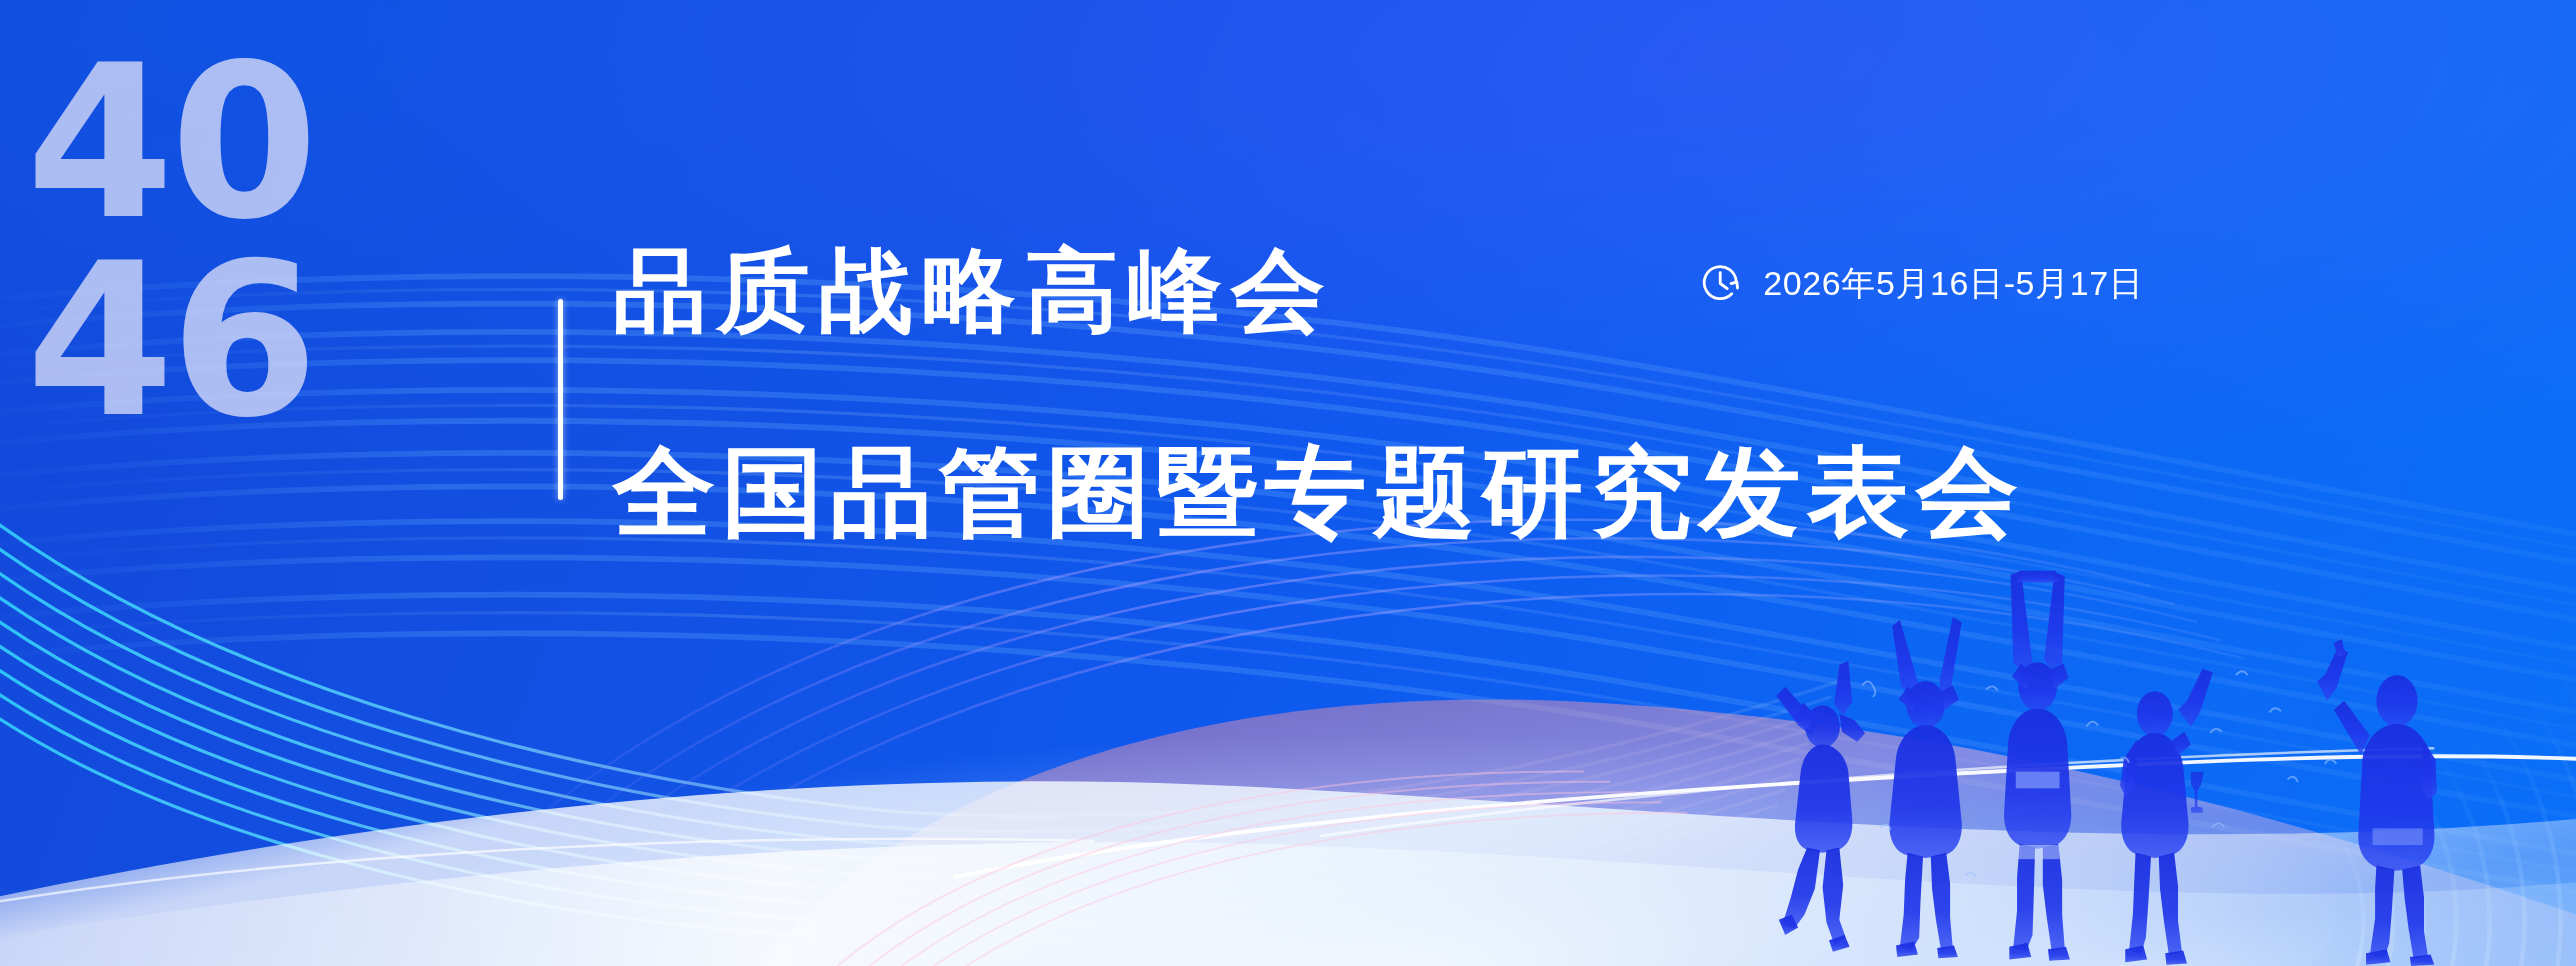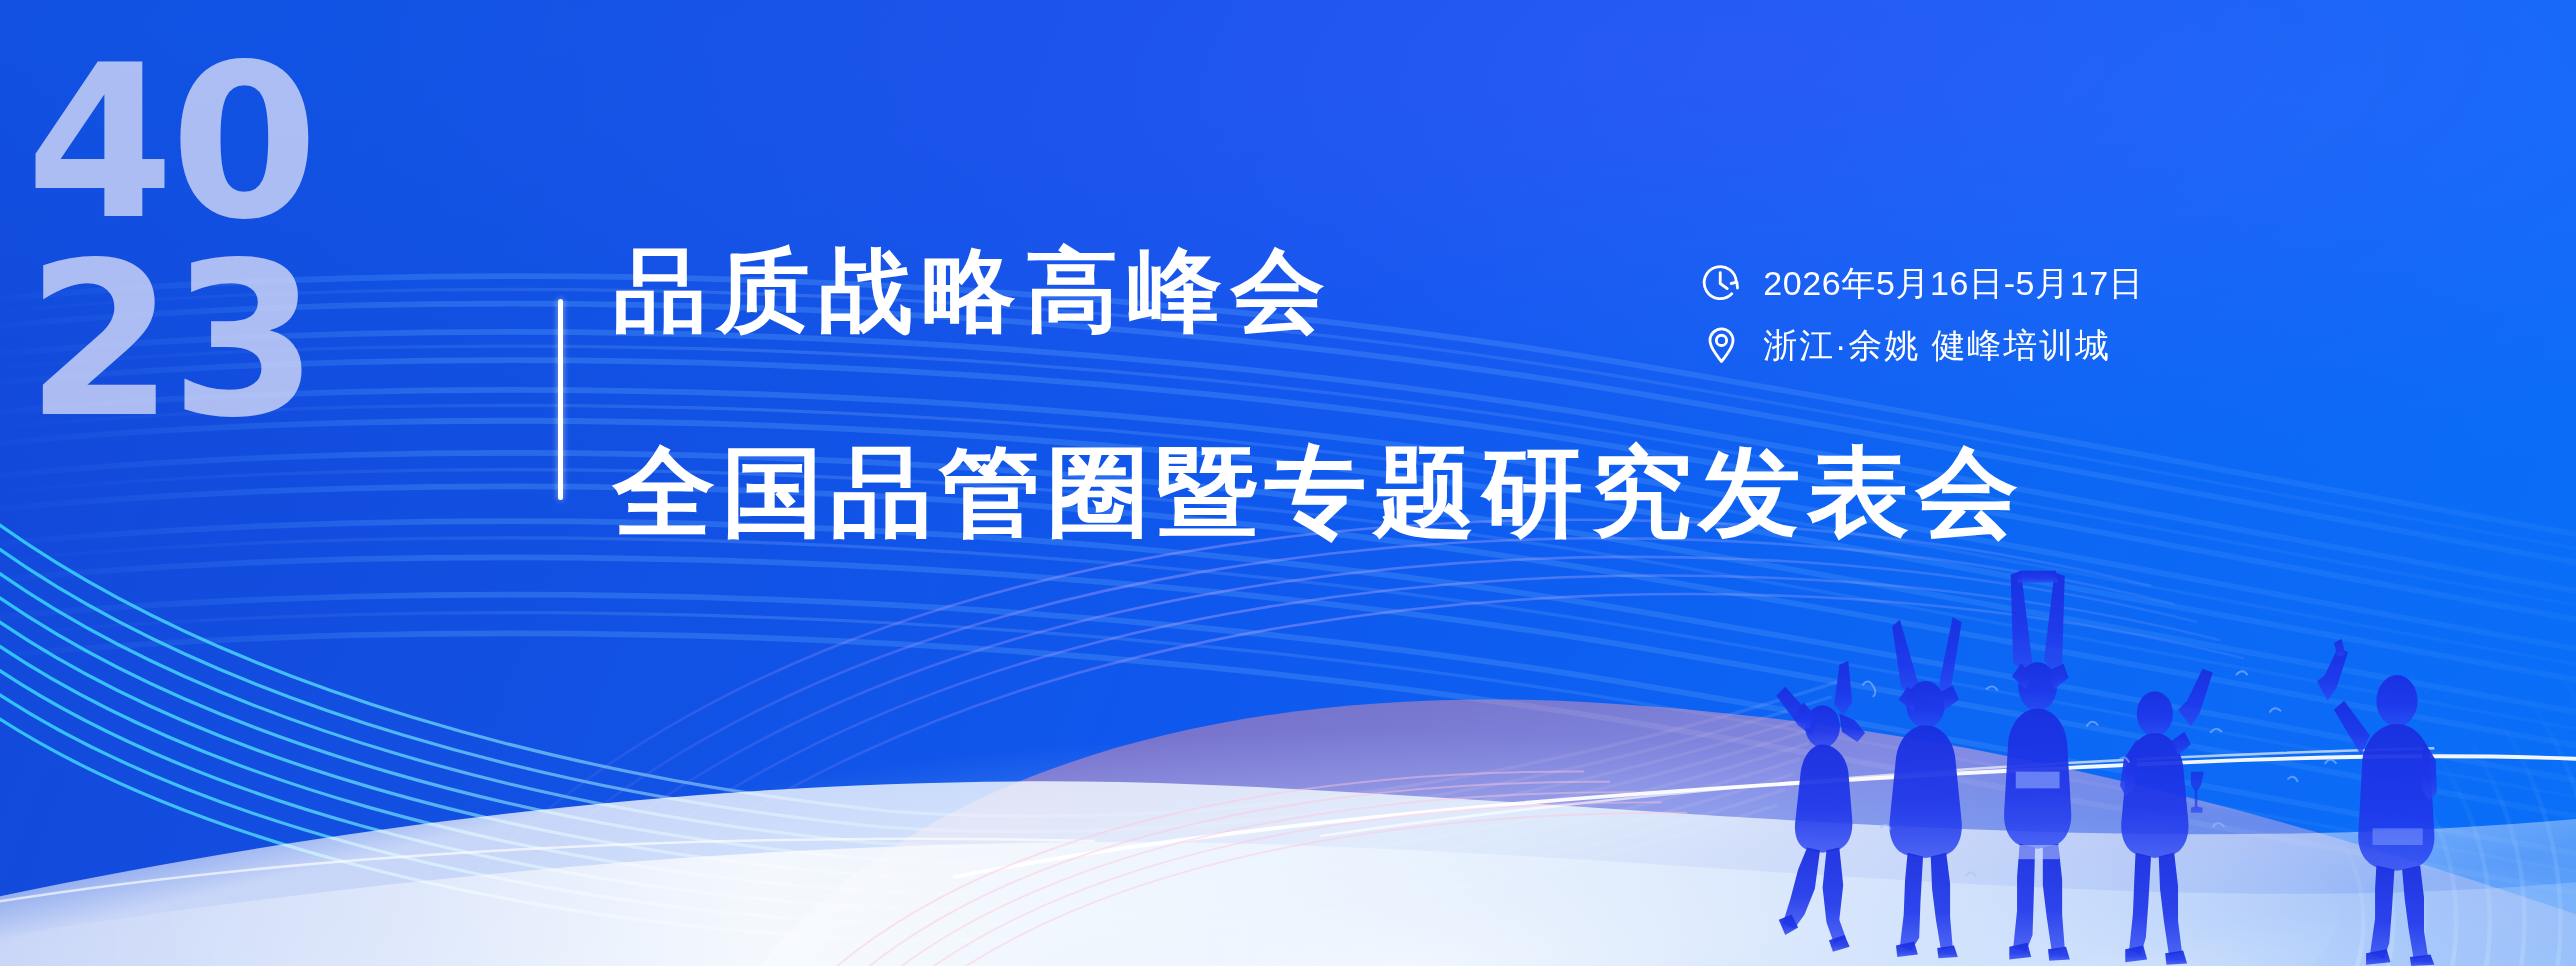--- a/index.html
+++ b/index.html
@@ -280,21 +280,21 @@
         <path d="M1350,1500 C1590,1312 2000,1212 2500,1214"></path>
         <path d="M1400,1500 C1640,1324 2040,1228 2540,1230"></path>
         <path d="M1450,1500 C1690,1336 2080,1244 2580,1246"></path>
         <path d="M1500,1500 C1740,1348 2120,1260 2620,1262"></path>
       </g>
     </svg>
   </div>
 
   <div class="year-block">
     <span class="year-row r1">40</span>
-    <span class="year-row r2">23</span>
+    <span class="year-row r2">46</span>
   </div>
 
   <div class="divider"></div>
 
   <div class="titles">
     <div class="title-1">品质战略高峰会</div>
     <div class="title-2">全国品管圈暨专题研究发表会</div>
   </div>
 
   <div class="meta">
@@ -303,29 +303,20 @@
       <span class="meta-icon">
         <svg width="41" height="41" viewBox="0 0 64 64" fill="none" stroke="#ffffff" stroke-width="4.4" stroke-linecap="round" stroke-linejoin="round">
           <path d="M55 30 A25 25 0 1 0 48 48"></path>
           <polyline points="47,32 56,30 57,39"></polyline>
           <polyline points="30,15 30,32 41,40"></polyline>
         </svg>
       </span>
       <span class="meta-text">2026年5月16日-5月17日</span>
     </div>
 
-    <div class="meta-row">
-      <span class="meta-icon">
-        <svg width="41" height="41" viewBox="0 0 64 64" fill="none" stroke="#ffffff" stroke-width="4.4" stroke-linecap="round" stroke-linejoin="round">
-          <path d="M32 57 C32 57 50 36 50 24 A18 18 0 1 0 14 24 C14 36 32 57 32 57 Z"></path>
-          <circle cx="32" cy="24" r="8"></circle>
-        </svg>
-      </span>
-      <span class="meta-text loc">浙江·余姚  健峰培训城</span>
-    </div>
 
   </div>
 
   <div class="crowd">
     <svg viewBox="0 0 1320 620" preserveAspectRatio="none">
       <defs>
         <linearGradient id="figG" x1="0" y1="0" x2="0" y2="1">
           <stop offset="0" stop-color="#1a2fe0" stop-opacity="0.95"></stop>
           <stop offset="0.6" stop-color="#1f36ea" stop-opacity="0.92"></stop>
           <stop offset="1" stop-color="#2b46f2" stop-opacity="0.80"></stop>

